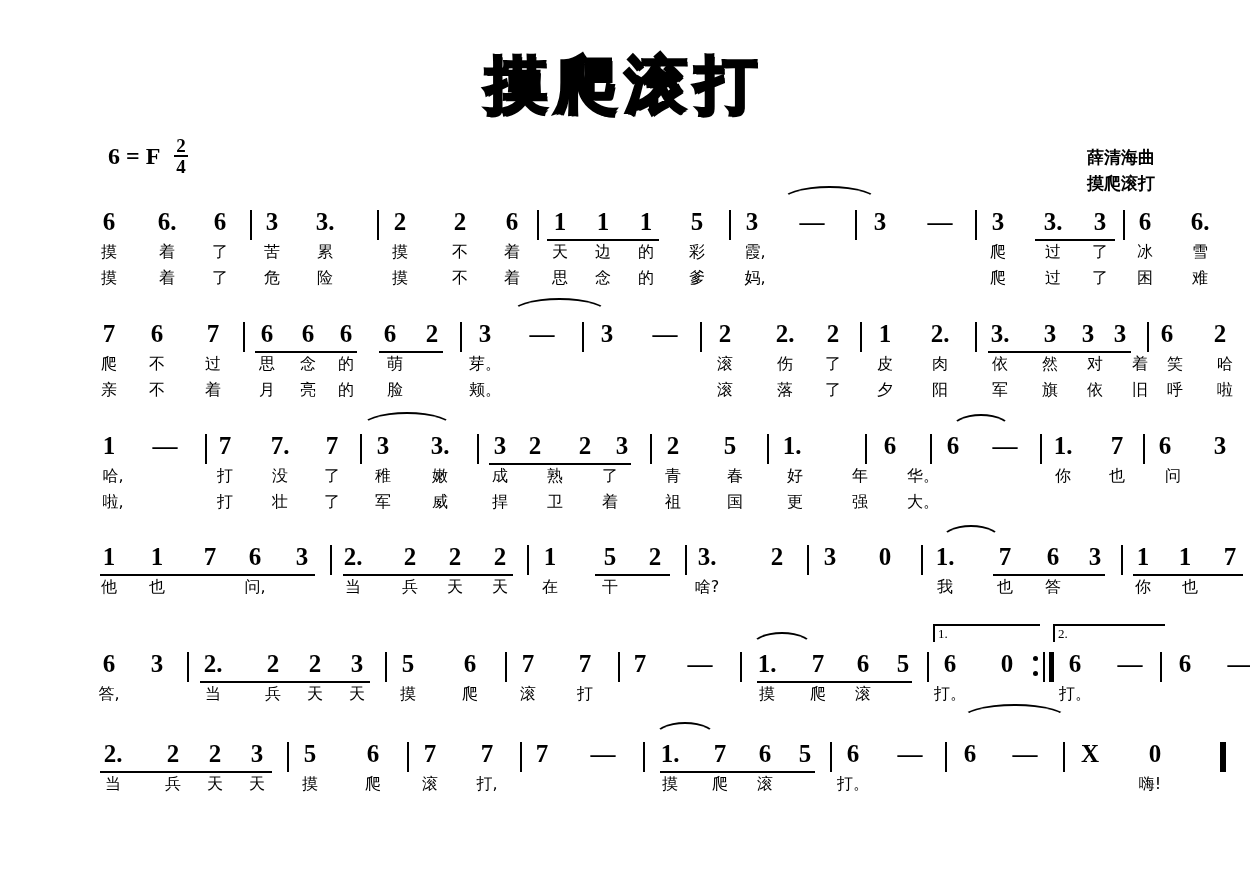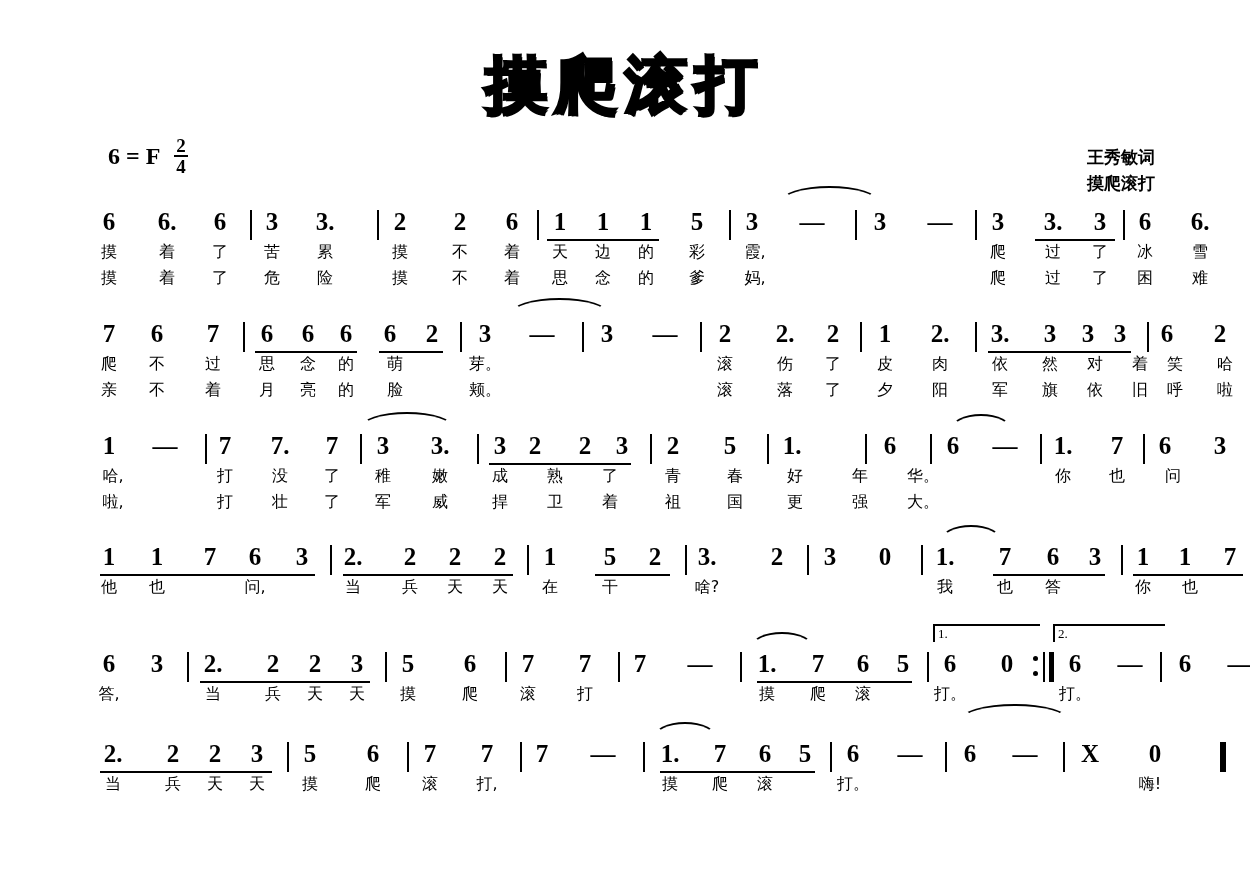--- a/index.html
+++ b/index.html
@@ -183,21 +183,21 @@
   <div class="key-sig">
     <span class="eq">6 = F</span>
     <span class="meter">
       <span class="num">2</span>
       <span class="den">4</span>
     </span>
   </div>
 
 
   <div class="credits">
-    <div>王秀敏词</div>
+    <div>薛清海曲</div>
     <div>摸爬滚打</div>
   </div>
 
   <div class="system" style="top:208px;">
     <div class="noterow">
       <span class="cell" style="left:14px;">6</span>
       <span class="cell" style="left:72px;">6.</span>
       <span class="cell" style="left:125px;">6</span>
       <span class="bar" style="left:155px;"></span>
       <span class="cell" style="left:177px;">3</span>

